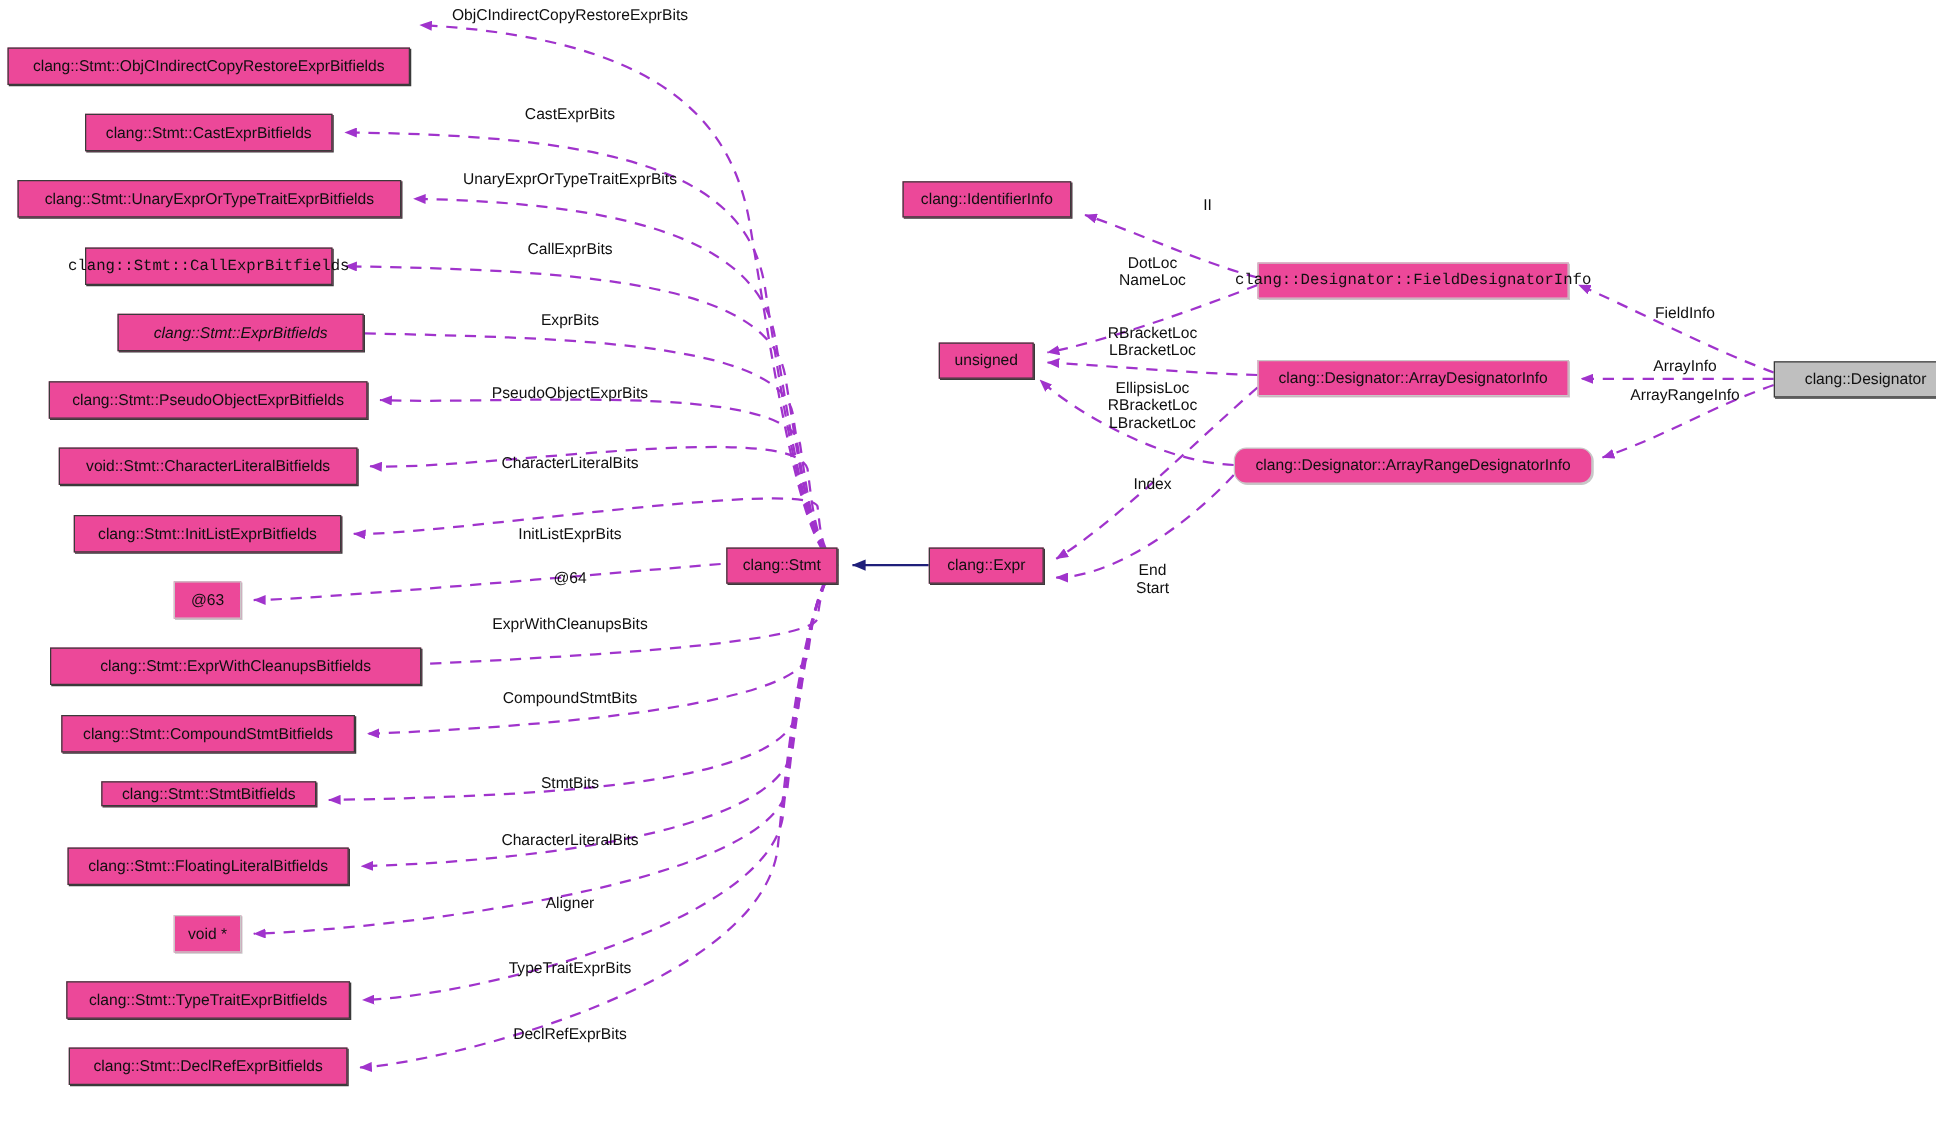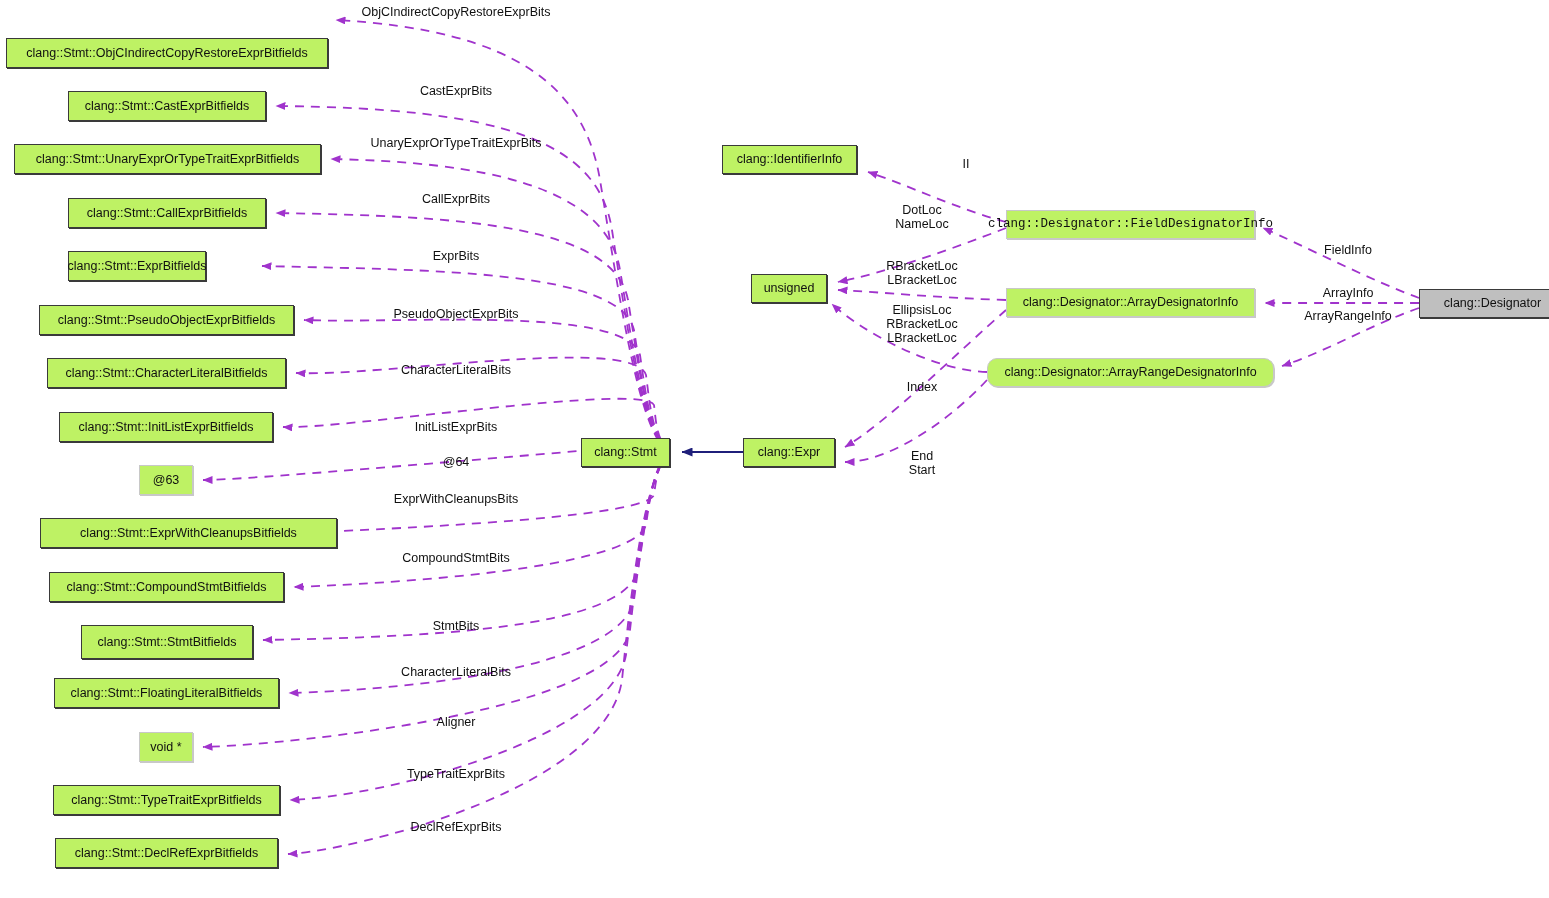--- a/index.html
+++ b/index.html
@@ -8,21 +8,21 @@
     width:1549px;height:898px;
     background:#ffffff;
     font-family:"Liberation Sans","DejaVu Sans",sans-serif;
     overflow:hidden;
   }
   svg#edges{position:absolute;left:0;top:0;width:1549px;height:898px;}
   .node{
     position:absolute;
     box-sizing:border-box;
     display:flex;align-items:center;justify-content:center;
-    background:#bef264;
+    background:#ec4899;
     font-size:12.5px;
     color:#101010;
     white-space:nowrap;
     line-height:1;
   }
   .node.dark{border:1px solid #3a3a3a;box-shadow:1px 1px 0 0 #3a3a3a;}
   .node.light{border:1px solid #c8c8c8;box-shadow:1px 1px 0 0 #c8c8c8;}
   .node.focus{background:#bfbfbf;border:1px solid #3a3a3a;box-shadow:1px 1px 0 0 #3a3a3a;}
   .elabel{
     position:absolute;
@@ -86,45 +86,45 @@
   <div id="node-layer">
       <div class="node dark" style="left: 6px; top: 38px; width: 322px; height: 30px;">
         <span>clang::Stmt::ObjCIndirectCopyRestoreExprBitfields</span>
       </div>
       <div class="node dark" style="left: 68px; top: 91px; width: 198px; height: 30px;">
         <span>clang::Stmt::CastExprBitfields</span>
       </div>
       <div class="node dark" style="left: 14px; top: 144px; width: 307px; height: 30px;">
         <span>clang::Stmt::UnaryExprOrTypeTraitExprBitfields</span>
       </div>
-      <div class="node dark" style="left: 68px; top: 198px; width: 198px; height: 30px;">
+      <div class="node dark" style="left: 68px; top: 198px; width: 198px; height: 30px; font-family: Liberation Mono, monospace;">
         <span>clang::Stmt::CallExprBitfields</span>
       </div>
-      <div class="node dark" style="left: 68px; top: 251px; width: 138px; height: 30px;">
+      <div class="node dark" style="left: 94px; top: 251px; width: 197px; height: 30px; font-style: italic;">
         <span>clang::Stmt::ExprBitfields</span>
       </div>
       <div class="node dark" style="left: 39px; top: 305px; width: 255px; height: 30px;">
         <span>clang::Stmt::PseudoObjectExprBitfields</span>
       </div>
       <div class="node dark" style="left: 47px; top: 358px; width: 239px; height: 30px;">
-        <span>clang::Stmt::CharacterLiteralBitfields</span>
+        <span>void::Stmt::CharacterLiteralBitfields</span>
       </div>
       <div class="node dark" style="left: 59px; top: 412px; width: 214px; height: 30px;">
         <span>clang::Stmt::InitListExprBitfields</span>
       </div>
       <div class="node light" style="left: 139px; top: 465px; width: 54px; height: 30px;">
         <span>@63</span>
       </div>
       <div class="node dark" style="left: 40px; top: 518px; width: 297px; height: 30px;">
         <span>clang::Stmt::ExprWithCleanupsBitfields</span>
       </div>
       <div class="node dark" style="left: 49px; top: 572px; width: 235px; height: 30px;">
         <span>clang::Stmt::CompoundStmtBitfields</span>
       </div>
-      <div class="node dark" style="left: 81px; top: 625px; width: 172px; height: 34px;">
+      <div class="node dark" style="left: 81px; top: 625px; width: 172px; height: 20px;">
         <span>clang::Stmt::StmtBitfields</span>
       </div>
       <div class="node dark" style="left: 54px; top: 678px; width: 225px; height: 30px;">
         <span>clang::Stmt::FloatingLiteralBitfields</span>
       </div>
       <div class="node light" style="left: 139px; top: 732px; width: 54px; height: 30px;">
         <span>void *</span>
       </div>
       <div class="node dark" style="left: 53px; top: 785px; width: 227px; height: 30px;">
         <span>clang::Stmt::TypeTraitExprBitfields</span>

